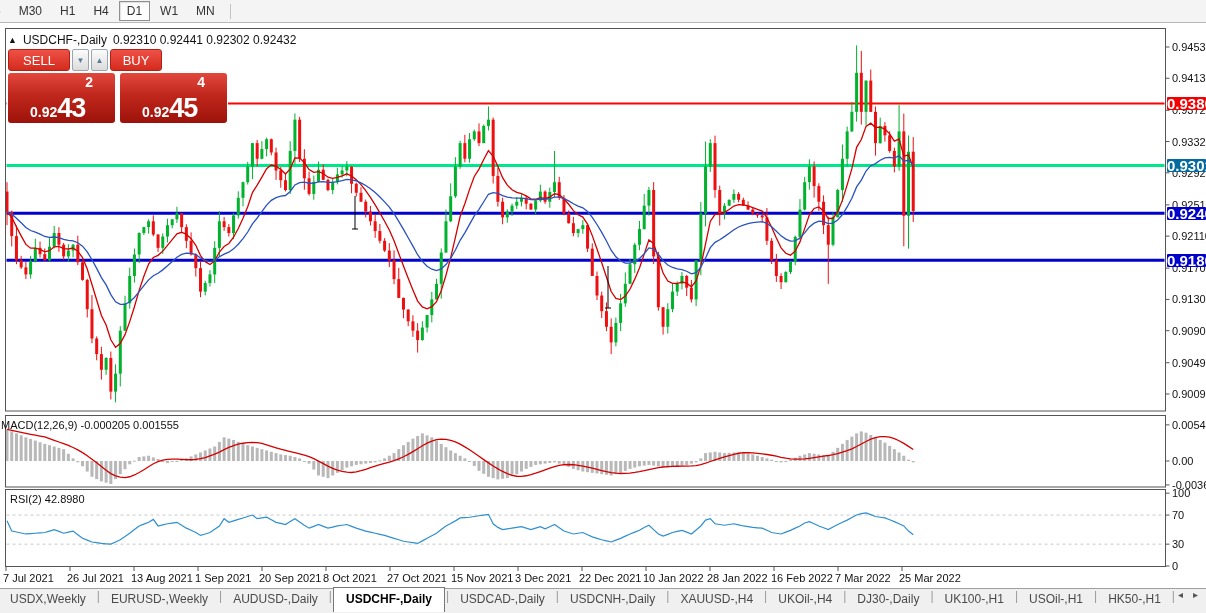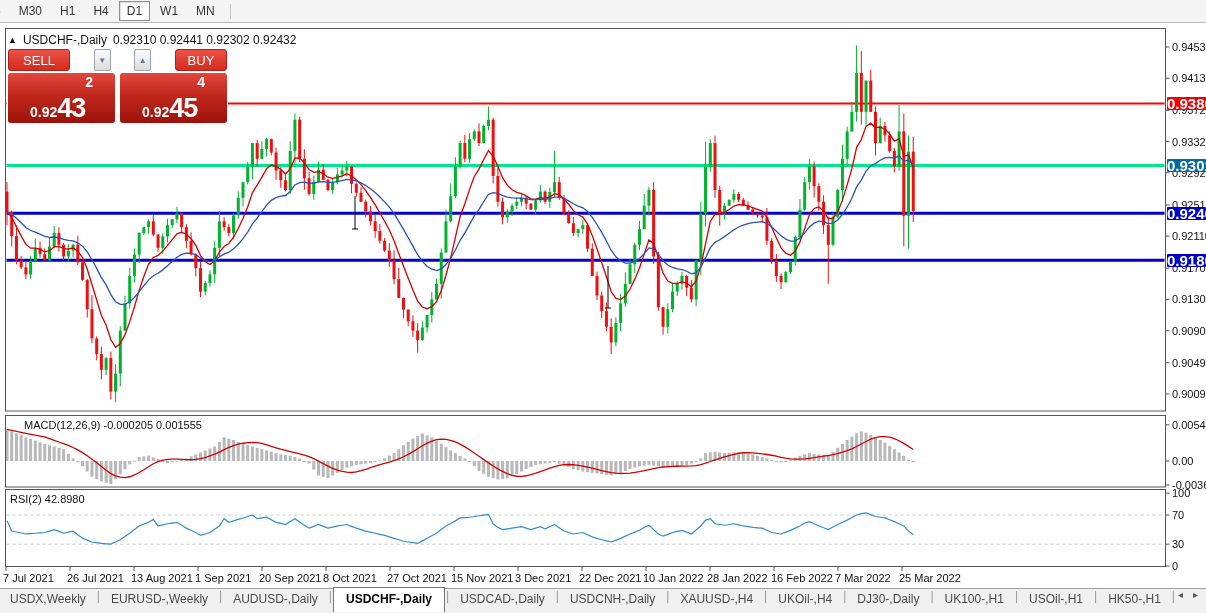--- a/index.html
+++ b/index.html
@@ -16,21 +16,21 @@
   
   #chart-svg{position:absolute;left:0;top:0;}
   svg text{font-family:"Liberation Sans",sans-serif;}
 
   
   .ohlc-line{position:absolute;left:8px;top:33px;font-size:12px;color:#111;display:flex;align-items:center;gap:6px;}
   .tri-up{font-size:9px;color:#111;line-height:1;}
 
   
   .trade-panel{position:absolute;left:7px;top:48px;width:219px;background:#fff;padding:1px;}
-  .tp-row1{display:flex;align-items:stretch;height:22px;gap:14px;justify-content:space-between;}
+  .tp-row1{display:flex;align-items:stretch;height:22px;gap:2px;}
   .btn-trade{background:linear-gradient(#ef5146,#d42b1e);color:#fff;border:1px solid #b02015;border-radius:3px;
     font-size:13px;display:flex;align-items:center;justify-content:center;flex:0 0 auto;}
   .btn-sell{width:60px;}
   .btn-buy{width:50px;}
   .spin-btn{width:15px;background:linear-gradient(#fcfcfc,#dcdcdc);border:1px solid #9aa7b0;border-radius:2px;
     font-size:8px;color:#5a7d96;display:flex;align-items:center;justify-content:center;}
   .vol-box{flex:1;border:1px solid #9aa7b0;background:#fff;font-size:14px;color:#000;text-align:right;
     padding:0 5px 0 0;font-family:"Liberation Sans",sans-serif;outline:none;}
   .tp-row2{display:flex;gap:5px;margin-top:2px;height:50px;}
   .price-big{flex:1;background:linear-gradient(#e2473c 0%,#c0271c 45%,#9c120a 100%);border-radius:3px;color:#fff;
@@ -759,21 +759,21 @@
           <span class="pb-sup">2</span>
       </div>
       <div class="price-big">
         <span class="pb-small">0.92</span>
           <span class="pb-big">45</span>
           <span class="pb-sup">4</span>
       </div>
     </div>
   </div>
 
-  <div class="ind-label" style="left:24px;top:419px;">
+  <div class="ind-label" style="left:1px;top:419px;">
     <span>MACD(12,26,9)</span>
     <span>-0.000205 0.001555</span>
   </div>
   <div class="ind-label" style="left:10px;top:493px;">
     <span>RSI(2)</span>
     <span>42.8980</span>
   </div>
 
   <div id="price-axis">
       <div class="pa-label" style="top: 41px;">0.94530</div>

